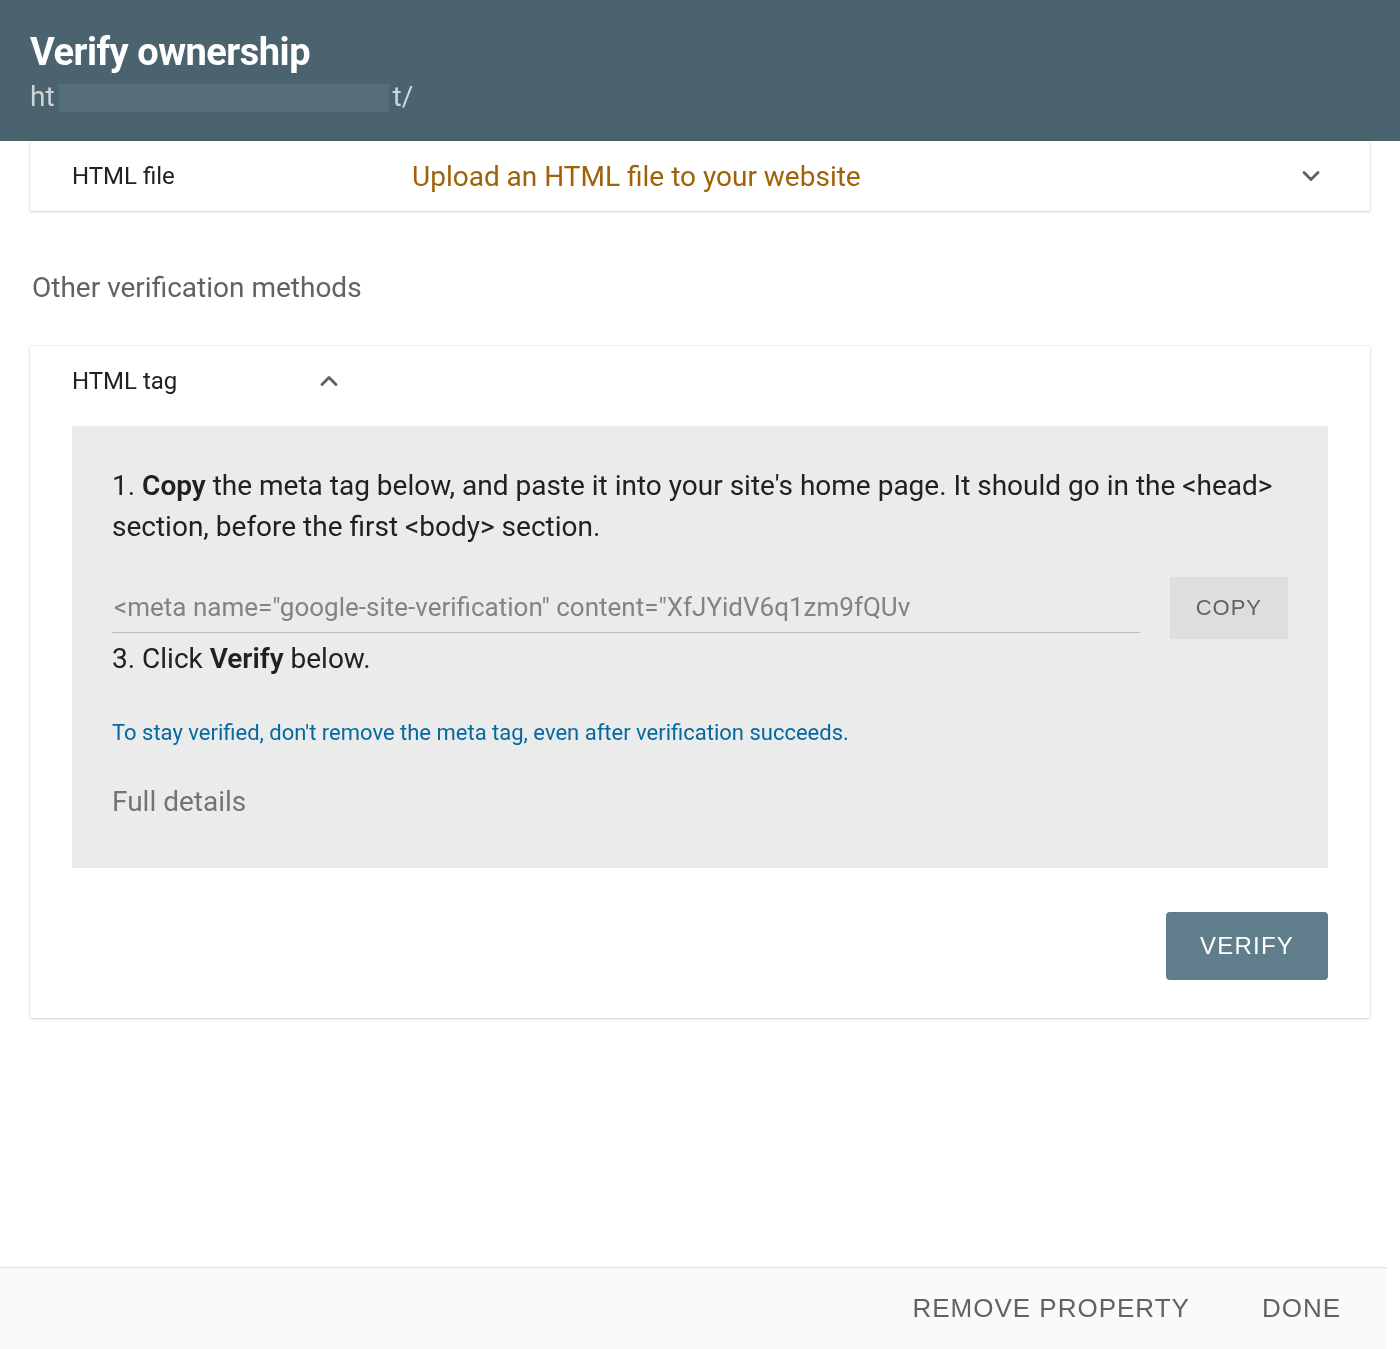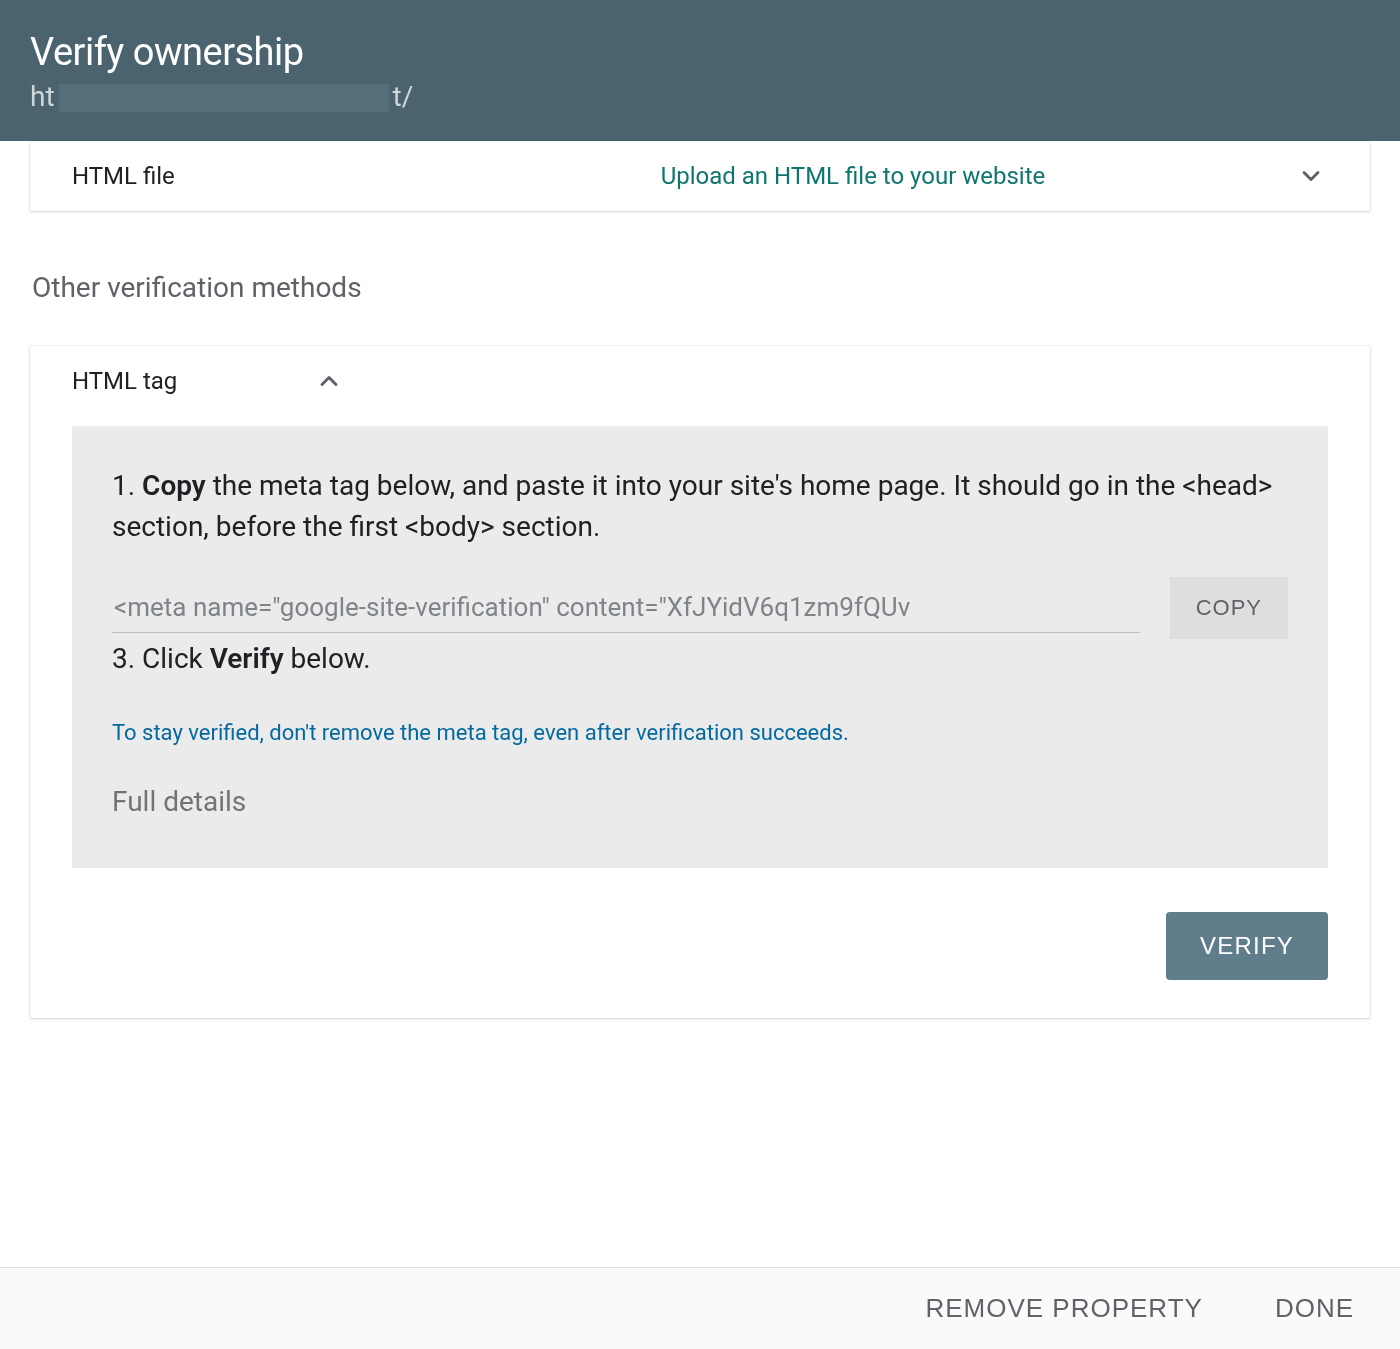--- a/index.html
+++ b/index.html
@@ -1,41 +1,41 @@
 <!DOCTYPE html>
 <html><head>
 <meta charset="utf-8">
 <style>
   * { box-sizing: border-box; }
   html, body { margin: 0; padding: 0; font-family: Roboto, "Helvetica Neue", Arial, sans-serif; background: #fff; color: #202124; }
   .root { width: 1400px; min-height: 1349px; position: relative; background: #fff; }
   .header { background: #4b636e; color: #fff; padding: 30px 30px 28px 30px; }
-  .header-title { font-size: 38px; font-weight: 400; letter-spacing: -0.5px; }
+  .header-title { font-size: 38px; font-weight: 700; letter-spacing: -0.5px; }
   .header-url { margin-top: 6px; font-size: 28px; color: #cfd6da; display: flex; align-items: flex-start; }
   .redact { display: inline-block; background: #566e79; width: 330px; height: 28px; border-radius: 1px; margin: 0 4px; position: relative; top: 4px; }
   .content { padding: 0 30px 0 30px; }
   .card { background: #fff; border-radius: 2px; box-shadow: 0 1px 3px rgba(0,0,0,0.15), 0 0 0 1px rgba(0,0,0,0.04); margin-top: 0; }
   .card-first { margin-top: 0; }
   .card-row { display: flex; align-items: center; padding: 18px 42px 18px 42px; cursor: pointer; }
   .method-label { font-size: 24px; color: #202124; width: 240px; flex: 0 0 auto; }
-  .method-desc { font-size: 24px; color: #0f766e; flex: 1 1 auto; padding-left: 100px; text-align: center; }
+  .method-desc { font-size: 28px; color: #a16207; flex: 1 1 auto; padding-left: 100px; }
   .chevron { width: 34px; height: 34px; flex: 0 0 auto; display: flex; align-items: center; justify-content: center; }
   .chevron svg { width: 28px; height: 28px; display: block; }
   .section-heading { font-size: 28px; color: #5f6368; margin: 60px 0 42px 2px; }
   .expanded-body { background: #ebebeb; margin: 10px 42px 44px 42px; padding: 40px 40px 50px 40px; }
   .step { font-size: 28px; color: #202124; line-height: 1.45; }
   .step strong { font-weight: 600; }
   .meta-row { display: flex; align-items: center; margin-top: 30px; }
   .meta-input { flex: 1 1 auto; font-family: inherit; font-size: 26px; color: #7f8489; background: transparent; border: none; border-bottom: 1px solid #bdbdbd; padding: 8px 2px 10px 2px; margin-right: 30px; outline: none; }
   .copy-btn { background: #dedede; color: #5f6368; border: none; font-size: 22px; font-weight: 500; letter-spacing: 1px; padding: 18px 26px; cursor: pointer; }
   .note { font-size: 22px; color: #0369a1; margin-top: 40px; }
   .link { font-size: 28px; color: #737373; margin-top: 40px; display: inline-block; cursor: pointer; }
   .verify-row { display: flex; justify-content: flex-end; padding: 0 42px 38px 42px; }
   .verify-btn { background: #5f7d8b; color: #fff; border: none; font-size: 24px; font-weight: 500; letter-spacing: 1.2px; padding: 20px 34px; border-radius: 4px; cursor: pointer; }
-  .footer { position: absolute; bottom: 0; left: 0; right: 0; border-top: 1px solid #e0e0e0; background: #fafafa; padding: 24px 40px; display: flex; justify-content: flex-end; gap: 60px; }
+  .footer { position: absolute; bottom: 0; left: 0; right: 13px; border-top: 1px solid #e0e0e0; background: #fafafa; padding: 24px 40px; display: flex; justify-content: flex-end; gap: 60px; }
   .footer-btn { background: none; border: none; font-size: 26px; font-weight: 500; letter-spacing: 1px; color: #5f6368; cursor: pointer; }
 </style>
 </head>
 <body>
 
 <div class="root">
 
   <div class="header">
     <div class="header-title">Verify ownership</div>
     <div class="header-url">

